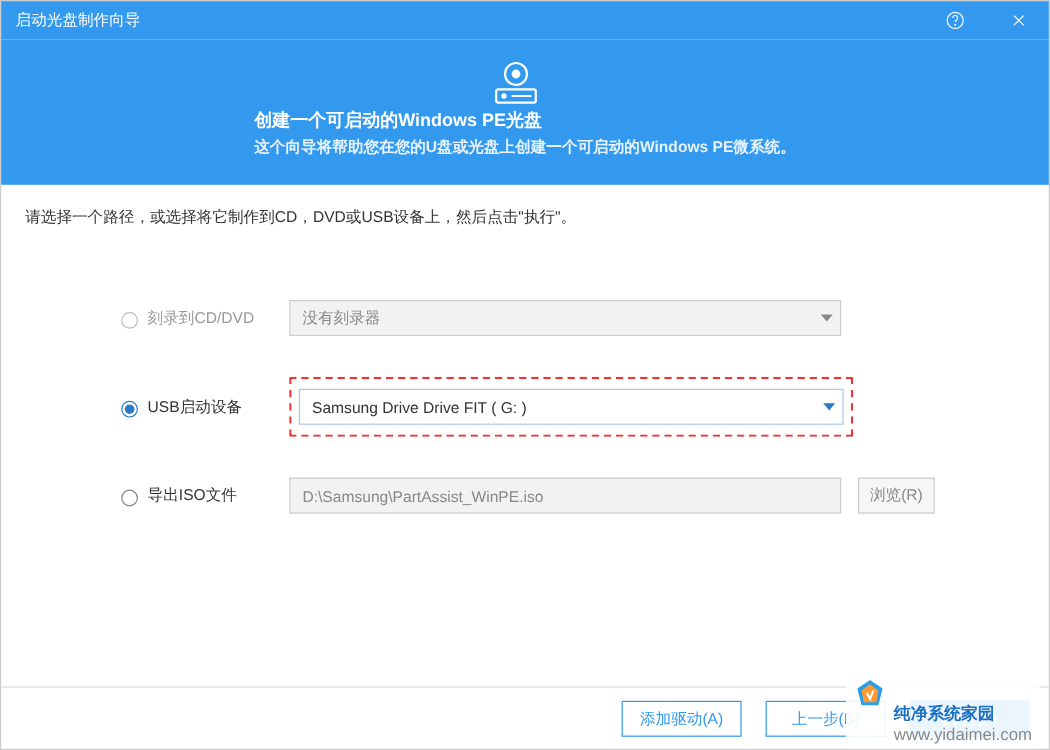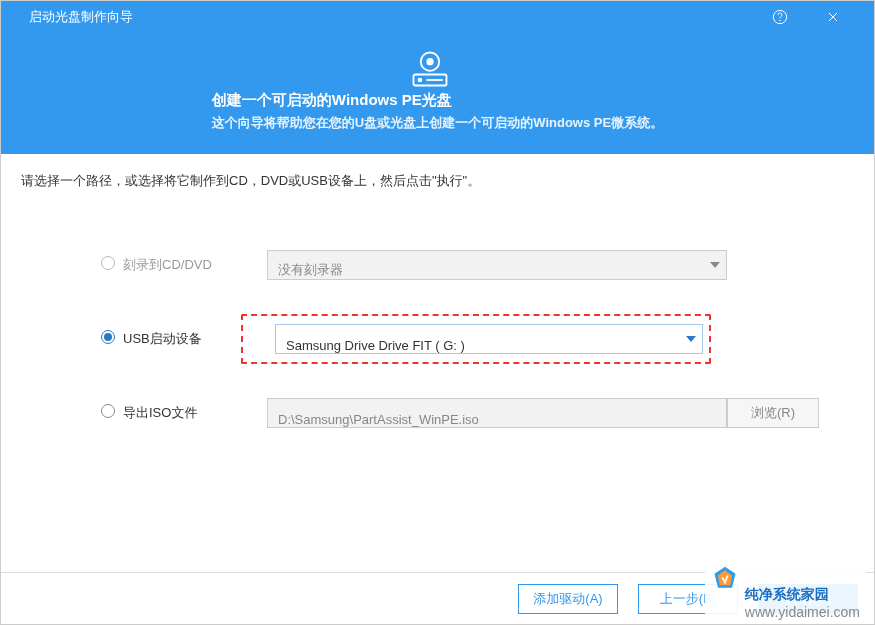--- a/index.html
+++ b/index.html
@@ -1,42 +1,42 @@
 <!DOCTYPE html>
 <html><head>
   <meta charset="utf-8">
   <style>
     * { box-sizing: border-box; margin: 0; padding: 0; font-family: "Microsoft YaHei", Arial, sans-serif; }
     body { width: 875px; height: 625px; overflow: hidden; background: #fff; }
     .window { width: 875px; height: 625px; display: flex; flex-direction: column; border: 1px solid #ccc; position: relative; }
-    .titlebar { height: 32px; background: #3399ee; display: flex; align-items: center; padding: 0 28px; color: #fff; font-size: 13px; gap: 21px; }
+    .titlebar { height: 32px; background: #3399ee; display: flex; align-items: center; padding: 0 12px; color: #fff; font-size: 13px; gap: 21px; }
     .titlebar-spacer { flex: 1; }
     .titlebar-icon { width: 26px; height: 26px; display: flex; align-items: center; justify-content: center; cursor: pointer; margin-left: 6px; }
     .titlebar-icon svg { width: 16px; height: 16px; stroke: #fff; fill: none; stroke-width: 1.5; }
     .header { background: #3399ee; padding: 14px 20px 22px 20px; display: flex; align-items: center; color: #fff; flex-direction: column; }
     .header-icon { width: 44px; height: 44px; margin-right: 16px; display: flex; align-items: center; justify-content: center; }
     .header-icon svg { width: 44px; height: 44px; }
     .header-text h2 { font-size: 15px; font-weight: bold; margin-bottom: 4px; }
     .header-text p { font-size: 13px; font-weight: bold; color: #e6f2fc; }
     .content { flex: 1; padding: 18px 20px; font-size: 13px; color: #333; }
     .instruction { margin-bottom: 60px; }
     .option-row { display: flex; align-items: center; margin-bottom: 34px; padding-left: 80px; }
-    .radio-wrap { width: 140px; display: flex; align-items: flex-start; cursor: pointer; }
+    .radio-wrap { width: 140px; display: flex; align-items: flex-end; cursor: pointer; }
     .radio { width: 14px; height: 14px; border: 1px solid #888; border-radius: 50%; margin-right: 8px; display: inline-flex; align-items: center; justify-content: center; flex-shrink: 0; }
     .radio.checked { border-color: #2a7ac8; }
     .radio.checked::after { content: ""; width: 8px; height: 8px; border-radius: 50%; background: #2a7ac8; }
     .radio-wrap.disabled { color: #999; }
     .radio-wrap.disabled .radio { border-color: #bbb; }
-    .field { flex: 1; max-width: 460px; height: 30px; border: 1px solid #ccc; background: #fff; padding: 0 10px; font-size: 13px; color: #333; display: flex; align-items: flex-end; position: relative; margin-left: 26px; }
+    .field { flex: 1; max-width: 460px; height: 30px; border: 1px solid #ccc; background: #fff; padding: 0 10px; font-size: 13px; color: #333; display: flex; align-items: center; position: relative; }
     .field.disabled { background: #f2f2f2; color: #888; }
     .dropdown-arrow { position: absolute; right: 6px; top: 50%; transform: translateY(-50%); width: 0; height: 0; border-left: 5px solid transparent; border-right: 5px solid transparent; border-top: 6px solid #888; }
     .dropdown-arrow.blue { border-top-color: #2a7ac8; }
     .highlight-box { flex: 1; max-width: 470px; border: 2px dashed #e33; padding: 8px 6px 8px 6px; border-radius: 2px; }
     .highlight-box .field { max-width: 100%; border-color: #aac8e8; }
-    .browse-btn { height: 30px; width: 92px; border: 1px solid #ccc; background: #f6f6f6; color: #888; font-size: 13px; display: flex; align-items: center; justify-content: center; }
+    .browse-btn { margin-left: 14px; height: 30px; width: 64px; border: 1px solid #ccc; background: #f6f6f6; color: #888; font-size: 13px; display: flex; align-items: center; justify-content: center; }
     .footer { height: 52px; border-top: 1px solid #ddd; display: flex; align-items: center; justify-content: flex-end; padding: 0 16px 0 16px; gap: 20px; }
     .btn { height: 30px; min-width: 100px; border: 1px solid #3399ee; background: #fff; color: #3399ee; font-size: 13px; display: flex; align-items: center; justify-content: center; cursor: pointer; padding: 0 14px; }
     .btn.primary { background: #3399ee; color: #fff; }
     .watermark { position: absolute; right: 8px; bottom: 0px; display: flex; align-items: center; font-size: 12px; color: #2a7ac8; background: rgba(255,255,255,0.9); padding: 4px 6px; }
     .watermark .logo { width: 28px; height: 28px; margin-right: 6px; }
     .watermark .brand { font-weight: bold; color: #1b6fc2; font-size: 14px; margin-top: 48px; }
     .watermark .url { font-size: 14px; color: #888; }
   </style>
 </head>
 <body>

